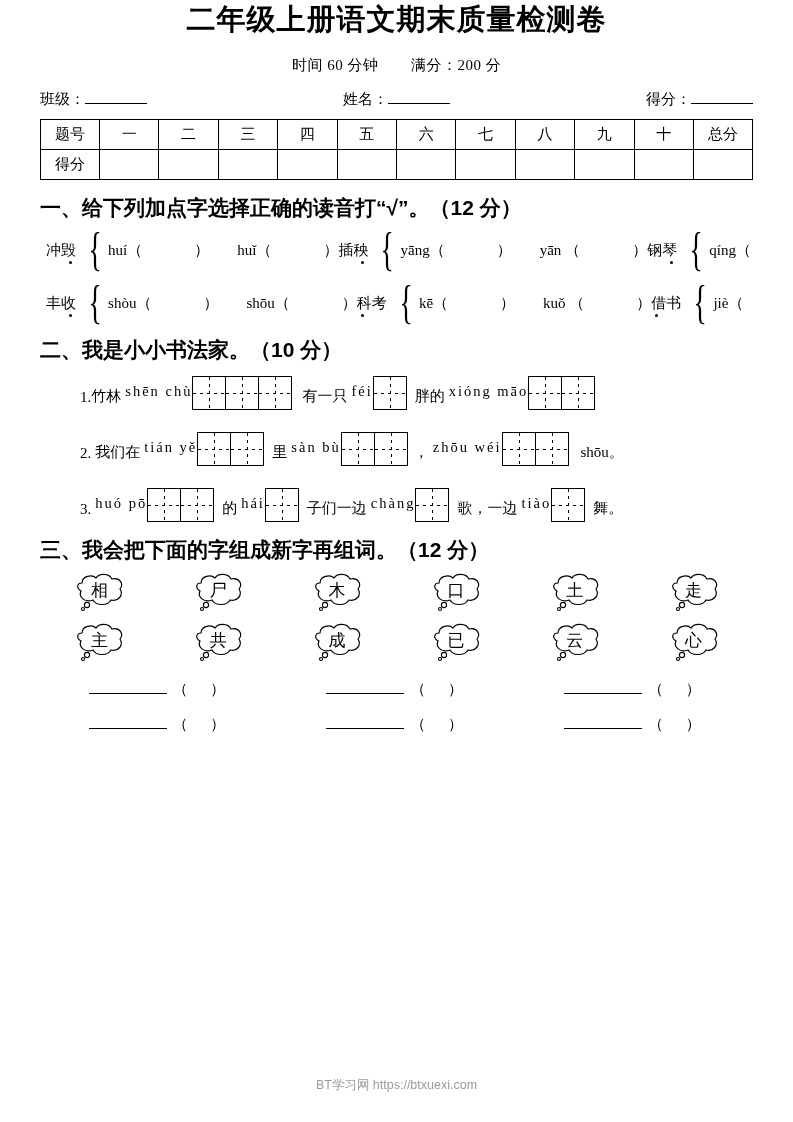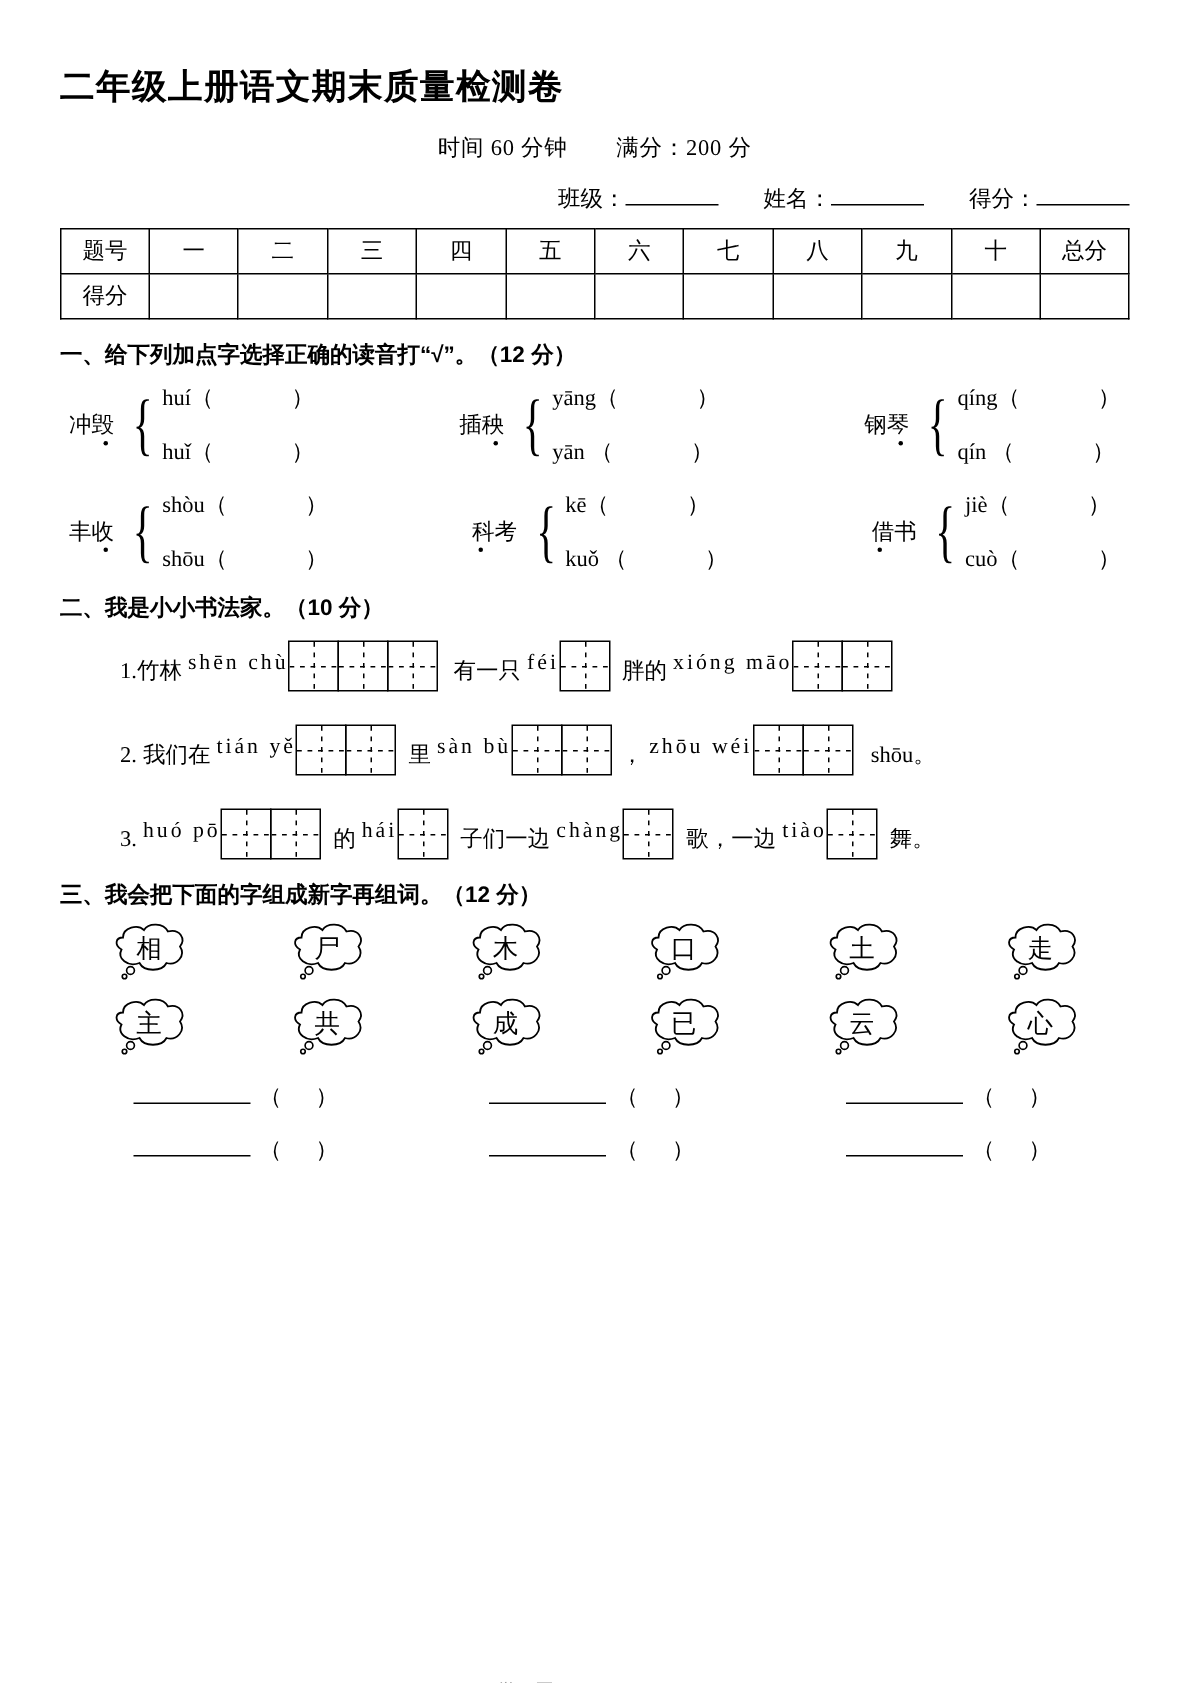--- a/index.html
+++ b/index.html
@@ -17,38 +17,38 @@
   }
   .page {
     position: relative;
     width: 793px;
     height: 1122px;
     box-sizing: border-box;
     padding: 0 40px;
   }
   
   .title {
+    text-align: center;
     font-family: "Liberation Sans", sans-serif;
     font-weight: bold;
-    font-size: 23px;
+    font-size: 29px;
     letter-spacing: 1px;
-    margin-top: 42px;
     margin-bottom: 0;
   }
   .subtitle {
     text-align: center;
     font-size: 15px;
     margin-top: 16px;
     letter-spacing: 0.5px;
   }
   .subtitle .gap { display: inline-block; width: 24px; }
   
   .infoline {
     display: flex;
-    justify-content: flex-end;
+    justify-content: space-between;
     gap: 30px;
     margin-top: 14px;
     font-size: 15px;
   }
   .infoline .item { white-space: nowrap; }
   .infoline .blank {
     display: inline-block;
     width: 62px;
     border-bottom: 1px solid #000;
     height: 14px;
@@ -68,21 +68,21 @@
     font-size: 15px;
     font-family: "Liberation Sans", sans-serif;
   }
   table.score td.lbl { width: 56px; }
   table.score td.tot { width: 56px; }
 
   
   .sect {
     font-family: "Liberation Sans", sans-serif;
     font-weight: bold;
-    font-size: 15px;
+    font-size: 21px;
     margin-top: 14px;
     margin-bottom: 4px;
   }
   
   .q1 { margin-top: 10px; }
   .q1row {
     display: flex;
     justify-content: space-between;
     align-items: center;
     margin-bottom: 6px;
@@ -109,23 +109,23 @@
   .brace {
     font-size: 46px;
     line-height: 0.8;
     font-family: "Liberation Serif", serif;
     margin: 0 2px 0 3px;
     transform: scaleX(0.6);
     display: inline-block;
   }
   .choices {
     display: flex;
-    flex-direction: column;
+    flex-direction: row;
     justify-content: center;
-    gap: 17px;
+    gap: 28px;
   }
   .choice {
     font-size: 15px;
     white-space: nowrap;
   }
   .choice .paren {
     display: inline-block;
     min-width: 52px;
   }
   

